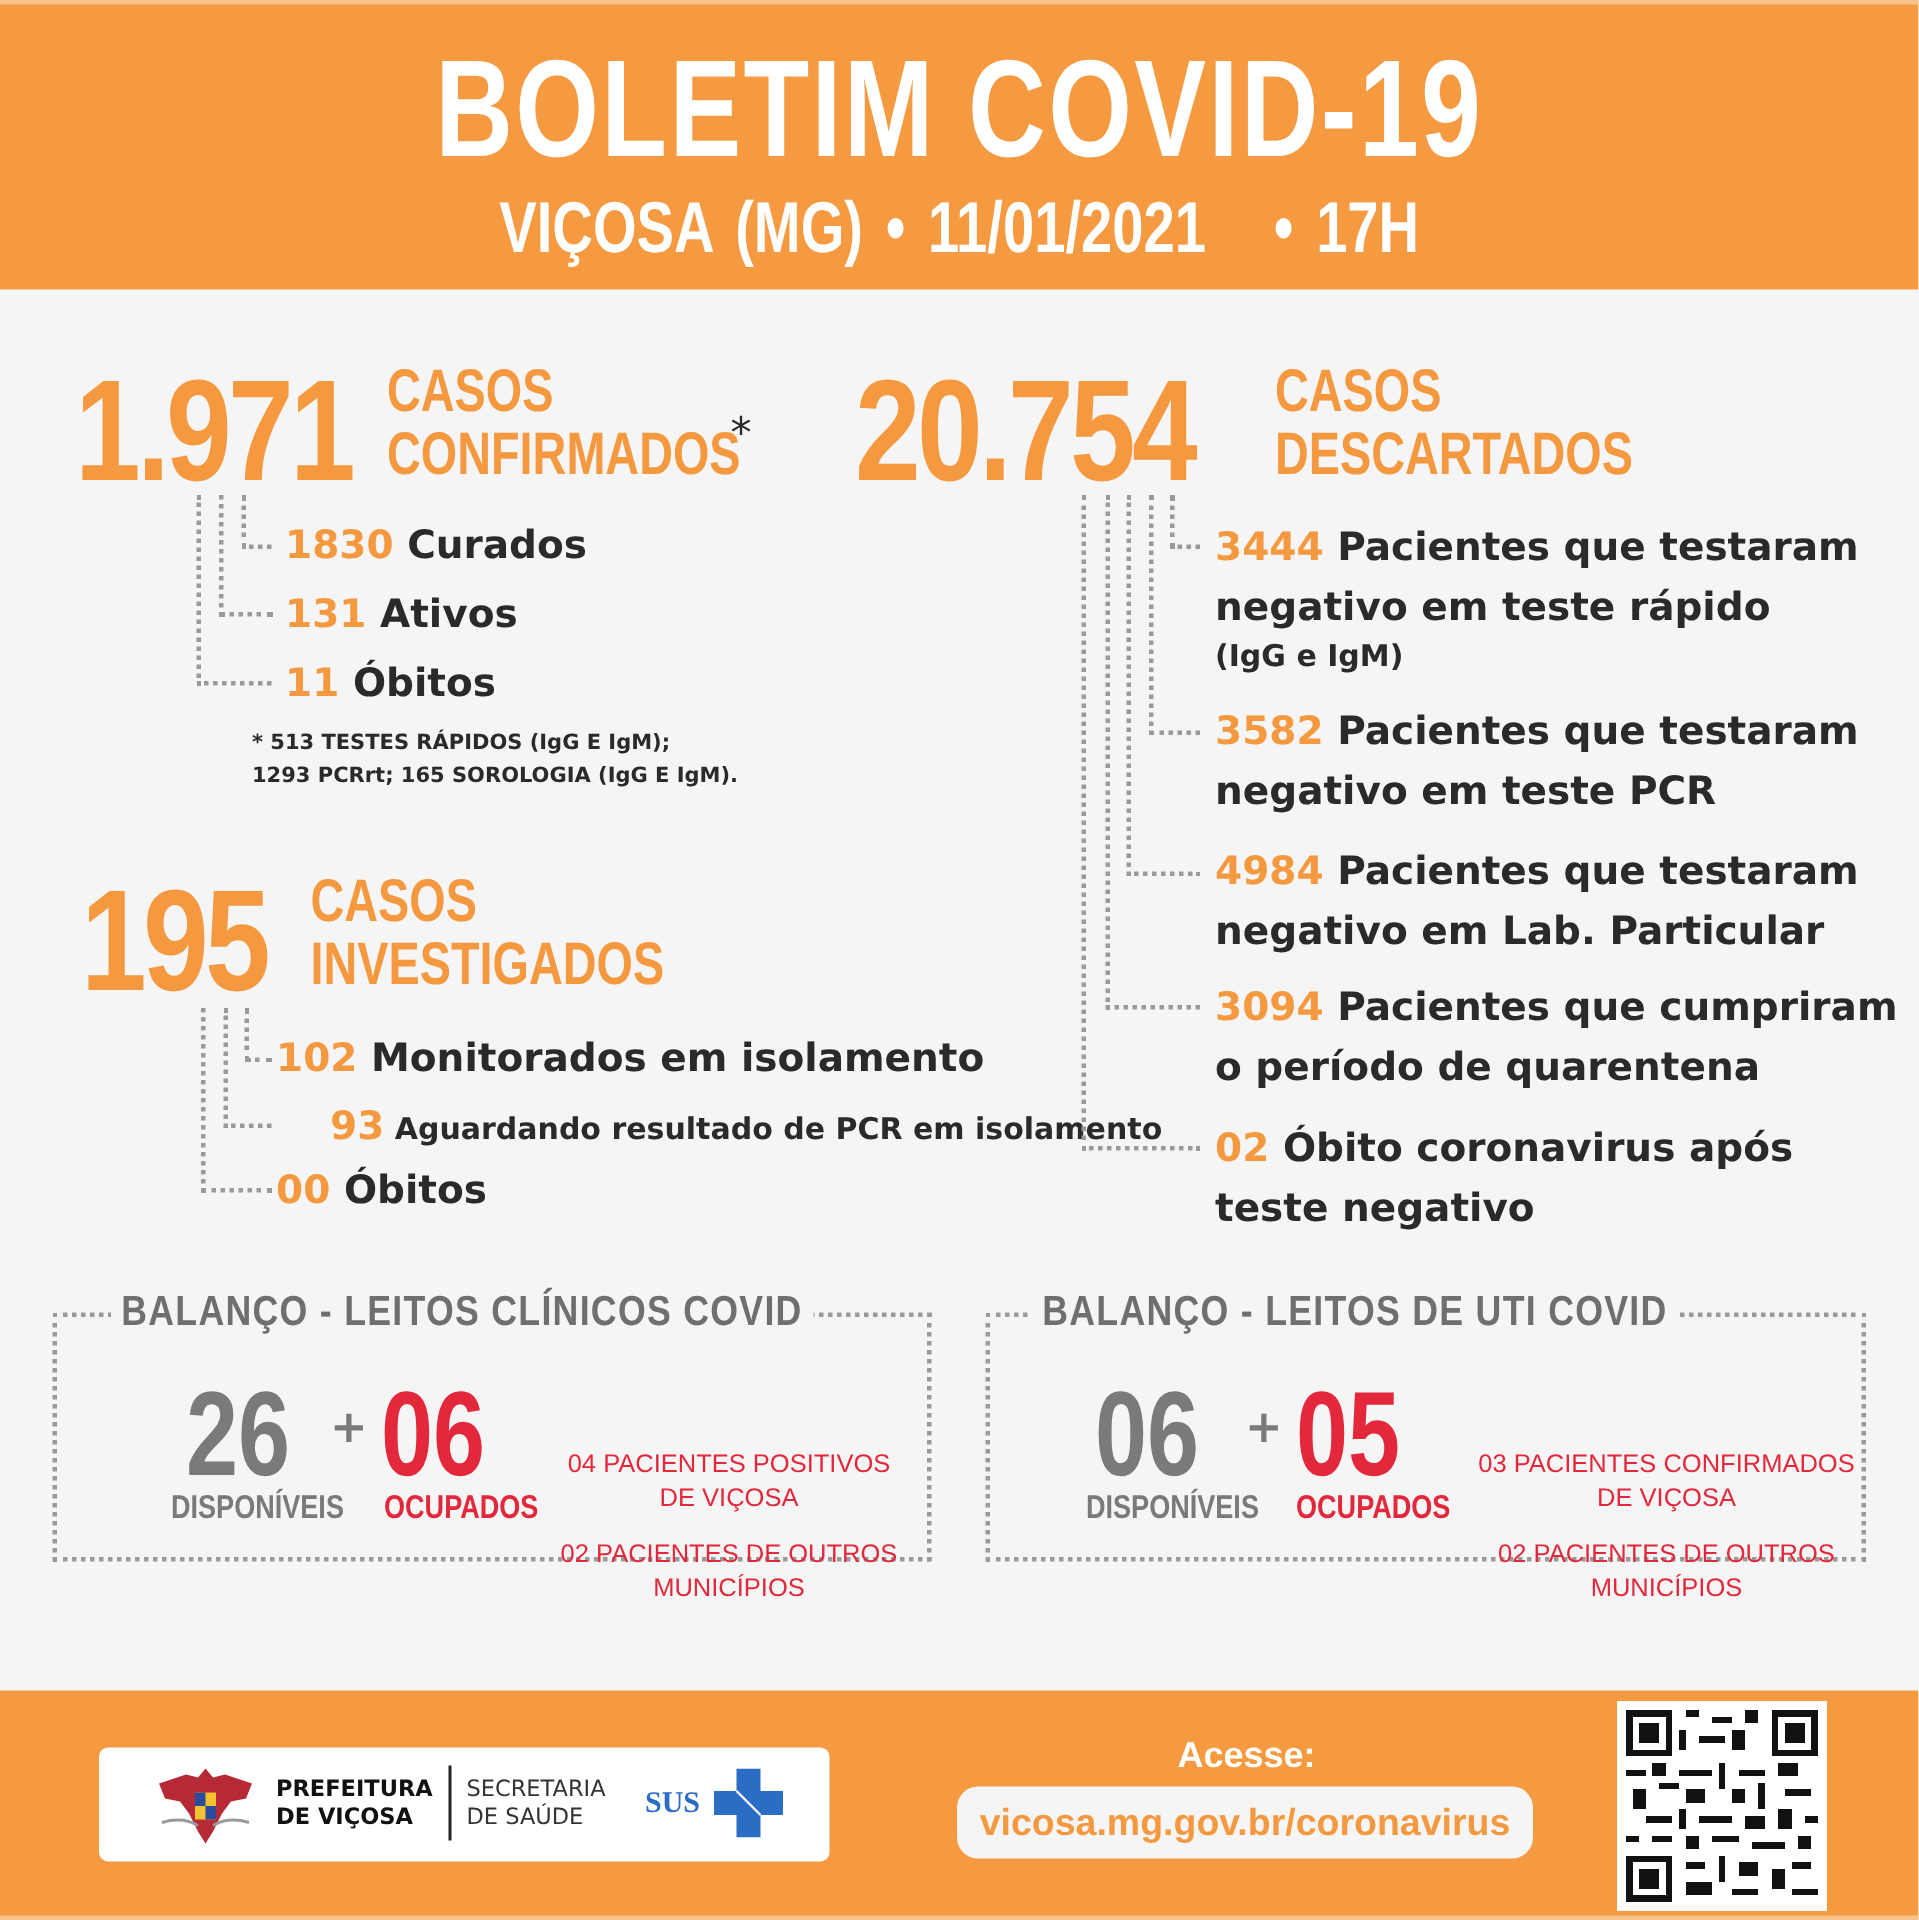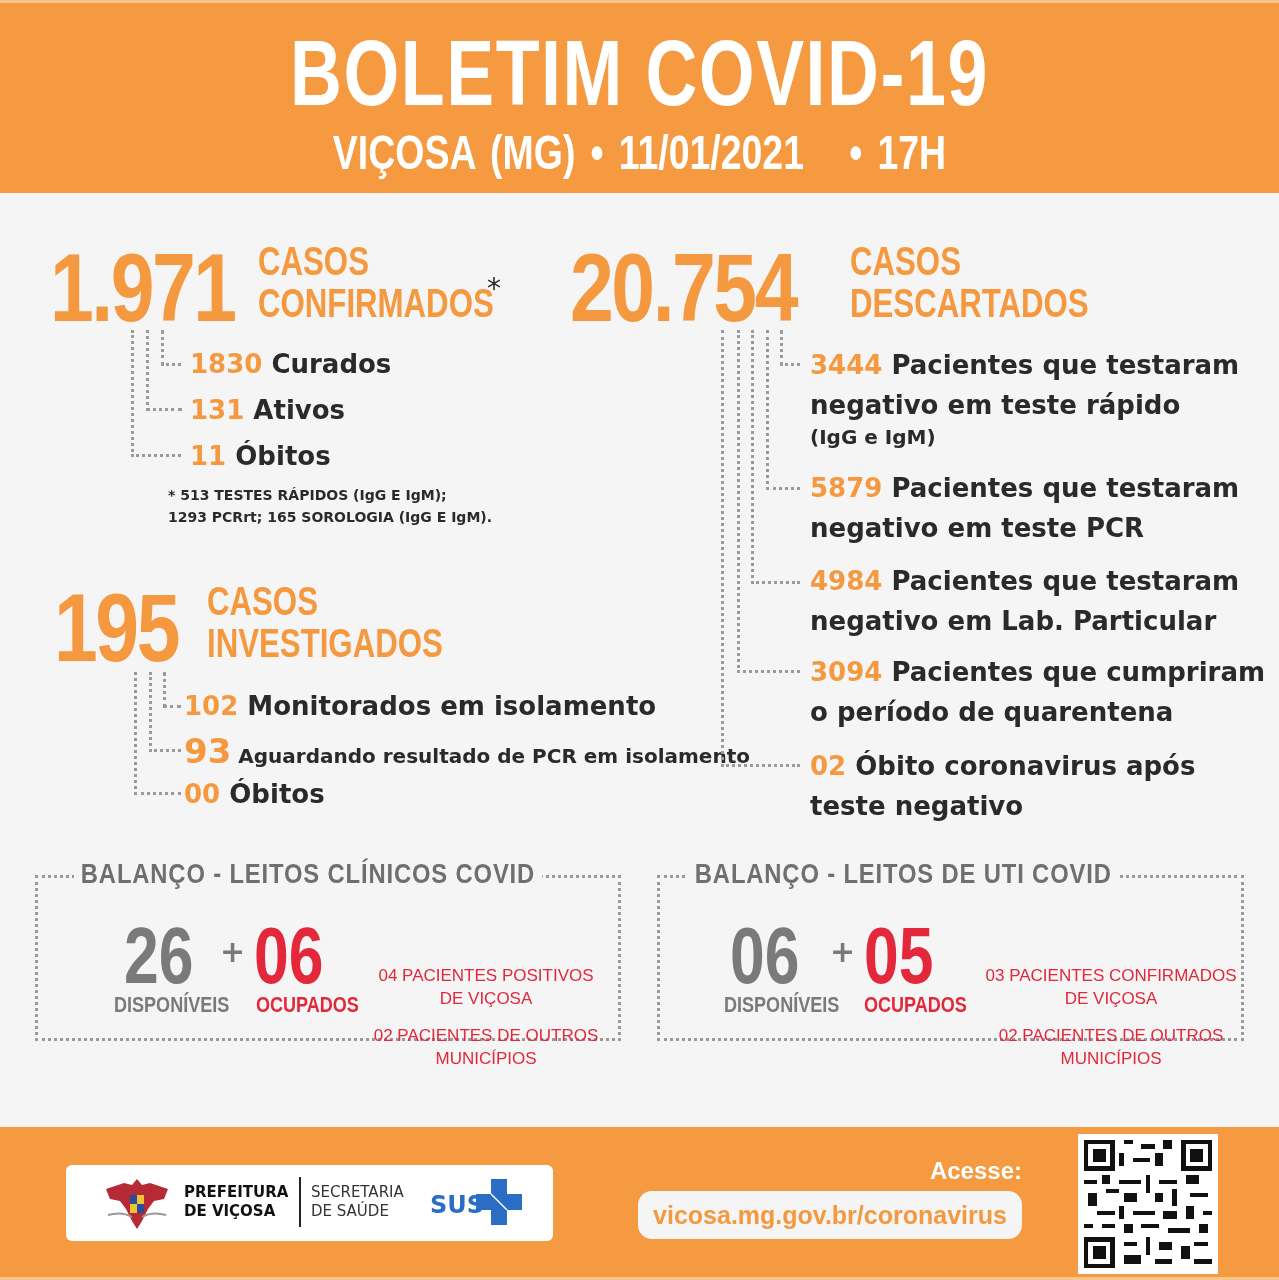--- a/index.html
+++ b/index.html
@@ -31,23 +31,23 @@
   .box-plus { position: absolute; top: 56px; font-size: 30px; font-weight: bold; color: #7a7a7a; }
   .box-cap { position: absolute; top: 114px; font-family: "Liberation Sans", sans-serif; font-weight: bold; font-size: 22px; transform-origin: left top; transform: scaleX(0.82); white-space: nowrap; }
   .box-note { position: absolute; font-family: "Liberation Sans", sans-serif; font-weight: normal; font-size: 17px; line-height: 23px; color: #e2283a; text-align: center; width: 240px; margin-top: 40px; }
 
   .footer { position: absolute; left: 0; top: 1127px; width: 1279px; height: 153px; background: #f59a40; border-bottom: 3px solid #f7c48a; }
   .logo-card { position: absolute; left: 66px; top: 38px; width: 487px; height: 76px; background: #fff; border-radius: 6px; }
   .crest { position: absolute; left: 36px; top: 10px; width: 70px; height: 56px; }
   .pref { position: absolute; left: 118px; top: 18px; font-weight: bold; font-size: 15px; line-height: 19px; color: #111; }
   .vsep { position: absolute; left: 233px; top: 12px; width: 2px; height: 50px; background: #222; }
   .sec { position: absolute; left: 245px; top: 18px; font-size: 15px; line-height: 19px; color: #333; }
-  .sus-text { position: absolute; left: 364px; top: 26px; font-weight: bold; font-size: 24px; color: #2b6cc4; }
+  .sus-text { position: absolute; left: 364px; top: 26px; font-weight: bold; font-size: 20px; color: #2b6cc4; font-family: Liberation Serif, serif; }
   .sus-cross { position: absolute; left: 410px; top: 14px; width: 46px; height: 46px; }
-  .acesse { position: absolute; left: 640px; top: 30px; width: 382px; text-align: right; font-family: "Liberation Sans", sans-serif; font-weight: bold; font-size: 24px; color: #fff; }
+  .acesse { position: absolute; left: 640px; top: 30px; width: 382px; text-align: center; font-family: "Liberation Sans", sans-serif; font-weight: bold; font-size: 24px; color: #fff; }
   .url-pill { position: absolute; left: 638px; top: 64px; width: 384px; height: 48px; background: #f5f5f5; border-radius: 14px; text-align: center; line-height: 48px; font-family: "Liberation Sans", sans-serif; font-weight: bold; font-size: 25px; color: #f4993f; }
   .qr { position: absolute; left: 1078px; top: 7px; width: 140px; height: 140px; background: #fff; padding: 6px; }
 </style>
 </head>
 <body>
 
 <div class="header">
   <div class="title">BOLETIM COVID-19</div>
   <div class="subtitle">
     <span>VIÇOSA (MG)</span>
@@ -99,21 +99,21 @@
 
   <div class="dline" style="left:163px; top:672px; width:18px; height:36px;"></div>
   <div class="dline" style="left:149px; top:672px; width:32px; height:80px;"></div>
   <div class="dline" style="left:134px; top:672px; width:47px; height:123px;"></div>
 
   <div class="item" style="left:184px; top:686px;">
     <span class="num">102</span>
     <span>Monitorados em isolamento</span>
   </div>
   <div class="item small" style="left:184px; top:731px;">
-    <span class="num" style="font-size:34px;">93</span>
+    <span class="num" style="font-size:26px;margin-left:36px;">93</span>
     <span>Aguardando resultado de PCR em isolamento</span>
   </div>
   <div class="item" style="left:184px; top:774px;">
     <span class="num">00</span>
     <span>Óbitos</span>
   </div>
 </div>
 
 <div>
   <div class="bignum" style="left:570px; top:240px;">20.754</div>
@@ -127,21 +127,21 @@
   <div class="dline" style="left:751px; top:330px; width:49px; height:254px;"></div>
   <div class="dline" style="left:737px; top:330px; width:63px; height:343px;"></div>
   <div class="dline" style="left:721px; top:330px; width:79px; height:437px;"></div>
 
   <div class="item" style="left:810px; top:345px;">
     <div><span class="num">3444</span> <span>Pacientes que testaram</span></div>
     <div>negativo em teste rápido</div>
     <div class="subnote" style="line-height:24px;">(IgG e IgM)</div>
   </div>
   <div class="item" style="left:810px; top:468px;">
-    <div><span class="num">5879</span> <span>Pacientes que testaram</span></div>
+    <div><span class="num">3582</span> <span>Pacientes que testaram</span></div>
     <div>negativo em teste PCR</div>
   </div>
   <div class="item" style="left:810px; top:561px;">
     <div><span class="num">4984</span> <span>Pacientes que testaram</span></div>
     <div>negativo em Lab. Particular</div>
   </div>
   <div class="item" style="left:810px; top:652px;">
     <div><span class="num">3094</span> <span>Pacientes que cumpriram</span></div>
     <div>o período de quarentena</div>
   </div>

